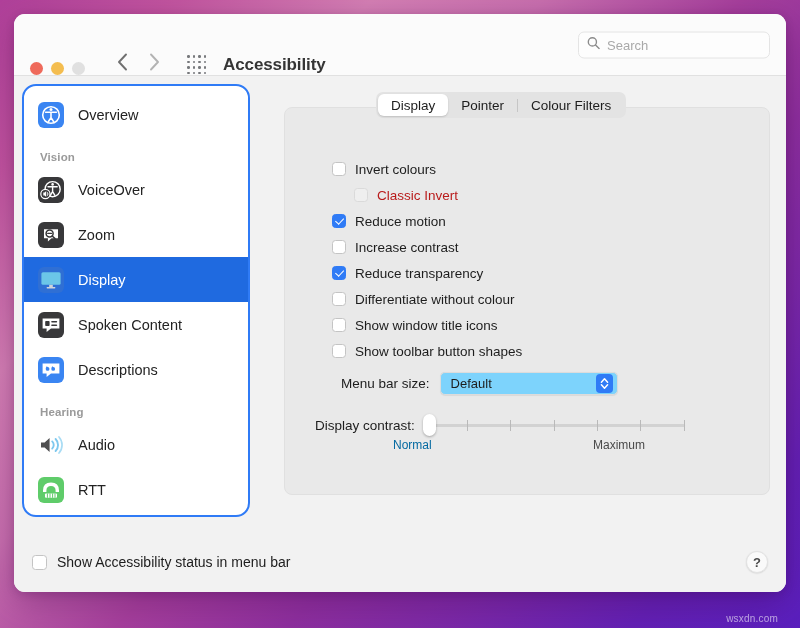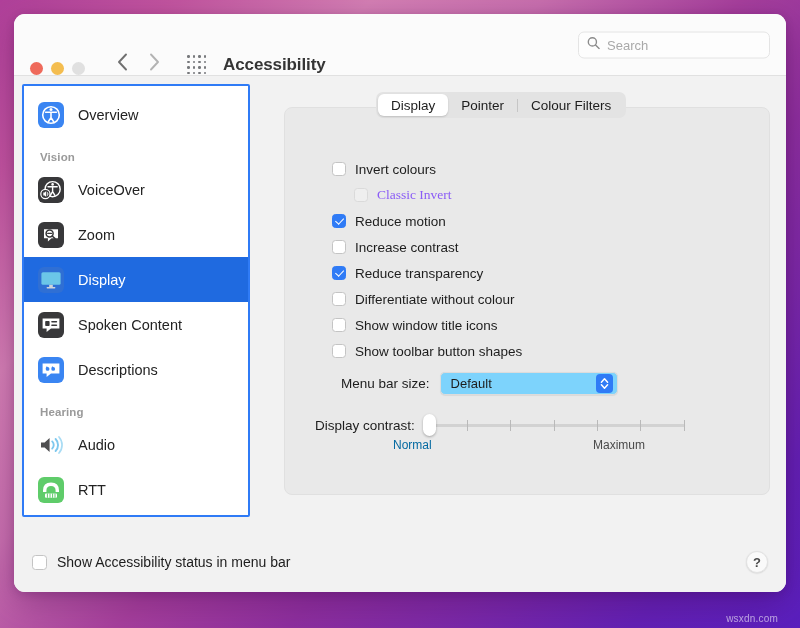--- a/index.html
+++ b/index.html
@@ -121,21 +121,21 @@
     position: relative;
     width: 244px;
     flex: 0 0 auto;
     padding: 8px 8px 0 8px;
   }
   .sidebar {
     position: relative;
     height: 433px;
     background: #ffffff;
     border: 2px solid #2f7bf6;
-    border-radius: 2px;
+    border-radius: 14px;
     overflow: hidden;
     padding-top: 6px;
   }
 
   .sb-item {
     height: 45px;
     display: flex;
     align-items: center;
     padding: 0 0 0 14px;
     gap: 14px;
@@ -237,21 +237,21 @@
     position: absolute;
     left: 4.3px; top: 1.4px;
     width: 3.6px; height: 7.4px;
     border: solid #fff;
     border-width: 0 1.9px 1.9px 0;
     transform: rotate(43deg);
   }
   .cb.disabled { background: #efefef; border-color: #dadada; }
 
   .row-label { font-size: 13.5px; color: #1d1d1d; white-space: nowrap; }
-  .row-label.dim { color: #8b5cf6; font-family: Liberation Serif, serif; }
+  .row-label.dim { color: #b91c1c; }
 
   
   .menubar-row {
     position: absolute;
     left: 53px;
     top: 296px;
     display: flex;
     align-items: center;
     gap: 10px;
     z-index: 2;

